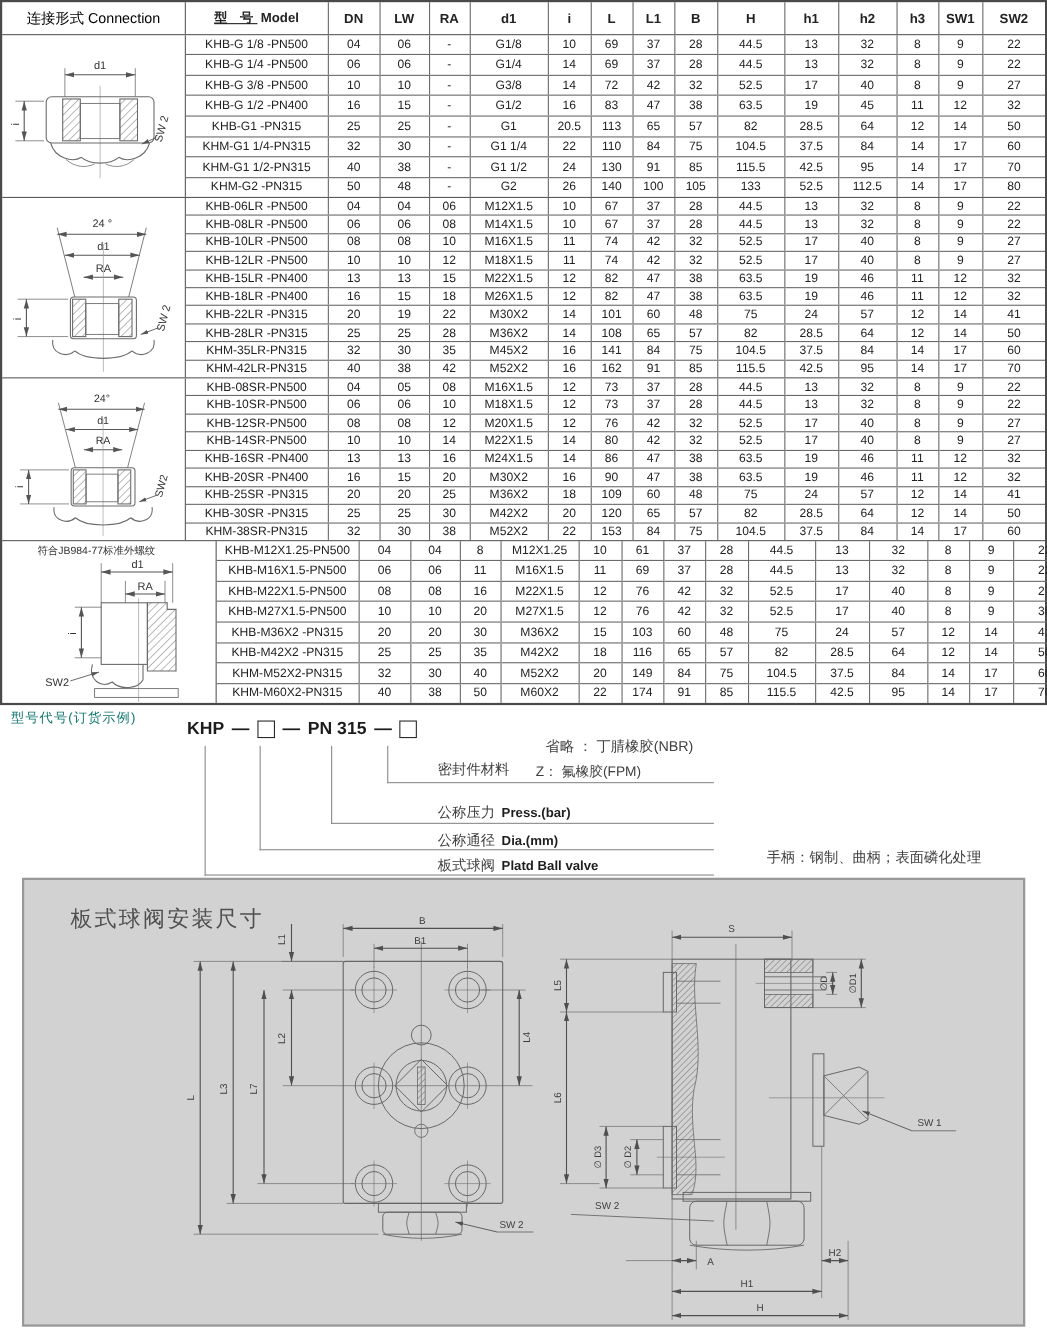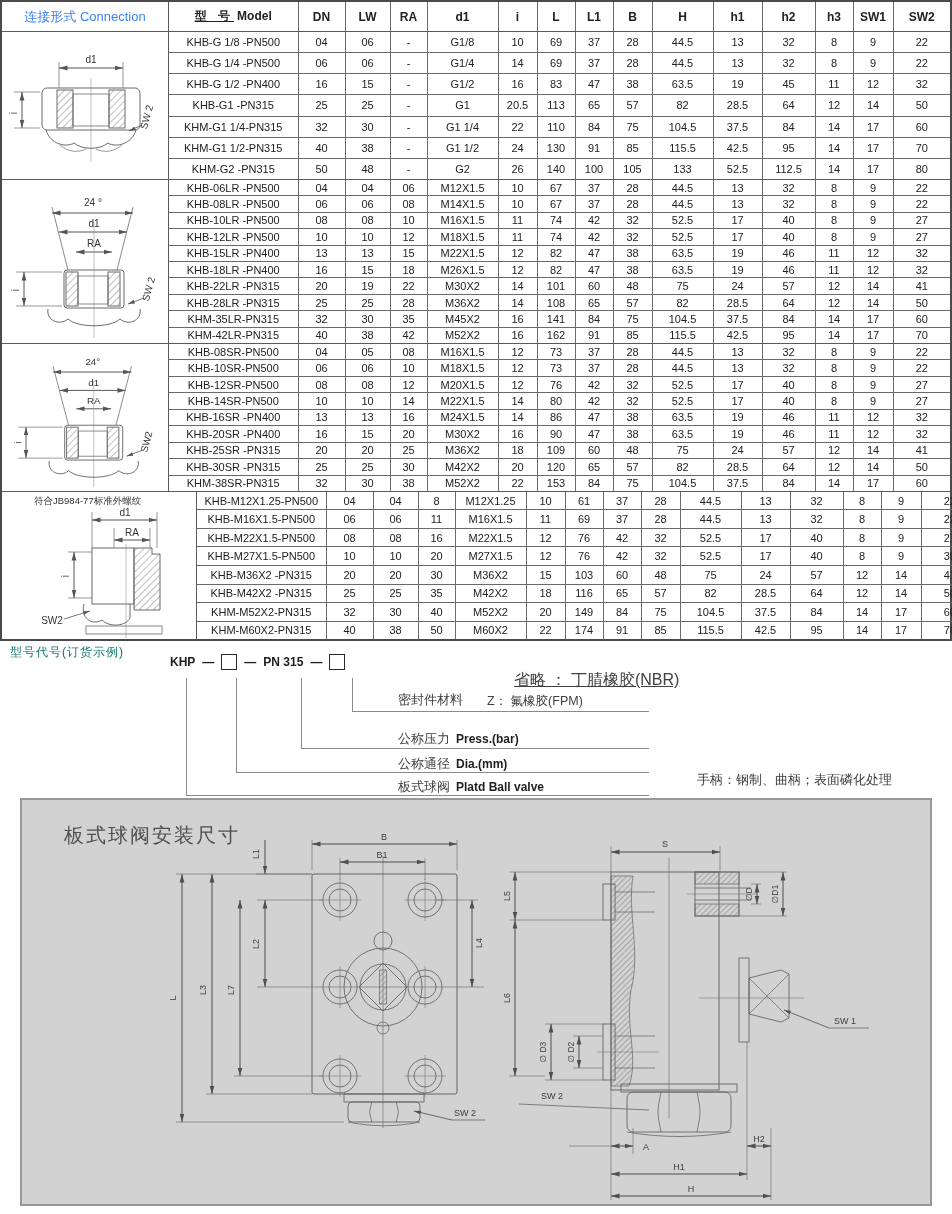--- a/index.html
+++ b/index.html
@@ -3,40 +3,40 @@
 <meta charset="utf-8">
 <style>
   html,body{margin:0;padding:0;background:#fff;}
   #page{position:relative;width:952px;height:1214px;background:#fff;overflow:hidden;
         font-family:"Liberation Sans","DejaVu Sans",sans-serif;color:#222;}
   
   #spec{position:absolute;left:0;top:0;width:948px;border:2px solid #4a4a4a;background:#fff;}
   .trow{display:flex;border-bottom:1px solid #5a5a5a;}
   .trow:last-child{border-bottom:none;padding-left:28px;}
   .lcol{width:166px;flex:0 0 166px;border-right:1px solid #5a5a5a;position:relative;overflow:hidden;}
-  .lhead{display:flex;align-items:center;justify-content:center;font-size:13px;color:#3b82f6;}
+  .lhead{display:flex;align-items:center;justify-content:center;font-size:13px;color:#000000;}
   .hrow{height:29px;}
   .g9{height:147px;} .g10{height:163px;}
   table.spec{border-collapse:collapse;table-layout:fixed;width:781px;height:100%;}
   table.spec th,table.spec td{padding:0;font-size:11px;color:#222;text-align:center;vertical-align:middle;
       white-space:nowrap;overflow:hidden;}
   table.spec th{font-size:12px;}
   table.spec th+th,table.spec td+td{border-left:1px solid #6a6a6a;}
   table.spec tr:not(:last-child) td{border-bottom:1px solid #6a6a6a;}
   td.model-cell{text-align:left;padding-left:9px;font-size:11px;}
   .c0{width:129px}.c1{width:47px}.c2{width:45px}.c3{width:37px}.c4{width:71px}.c5{width:39px}
   .c6{width:38px}.c7{width:38px}.c8{width:39px}.c9{width:61px}.c10{width:49px}.c11{width:53px}
   .c12{width:38px}.c13{width:40px}.c14{width:57px}
   .u-cn{text-decoration:underline;letter-spacing:4px;margin-right:3px;}
   svg text{font-family:"Liberation Sans","DejaVu Sans",sans-serif;}
   .dwg{position:absolute;left:0;top:0;}
   
   #ordercode{position:absolute;left:0;top:638px;width:952px;height:160px;}
   #oc-title{position:absolute;left:10px;top:6px;font-size:12px;color:#0f766e;letter-spacing:1px;}
-  #oc-line{position:absolute;left:170px;top:16px;font-size:12px;color:#1d1d1d;display:flex;align-items:center;gap:7px;font-weight:bold;}
+  #oc-line{position:absolute;left:170px;top:16px;font-size:16px;color:#1d1d1d;display:flex;align-items:center;gap:7px;font-weight:bold;}
   .oc-box{display:inline-block;width:14px;height:14px;border:1.5px solid #2a2a2a;}
   .callout{position:absolute;border-left:1px solid #8a8a8a;border-bottom:1px solid #8a8a8a;}
   .oc-label{position:absolute;font-size:13px;color:#3f3f3f;white-space:nowrap;}
   .oc-en{font-size:12px;font-weight:bold;color:#1e1e1e;margin-left:6px;}
   
   #panel{position:absolute;left:20px;top:798px;width:908px;height:404px;background:#d2d2d2;border:2px solid #989898;}
   #panel-title{position:absolute;left:42px;top:22px;font-size:20px;color:#4f4f4f;letter-spacing:2px;}
 </style>
 </head>
 <body>
@@ -164,20 +164,37 @@
               <td>14</td>
               <td>69</td>
               <td>37</td>
               <td>28</td>
               <td>44.5</td>
               <td>13</td>
               <td>32</td>
               <td>8</td>
               <td>9</td>
               <td>22</td>
+            </tr>
+            <tr>
+              <td class="model-cell">KHB-G 3/8 -PN500</td>
+              <td>10</td>
+              <td>10</td>
+              <td>-</td>
+              <td>G3/8</td>
+              <td>14</td>
+              <td>72</td>
+              <td>42</td>
+              <td>32</td>
+              <td>52.5</td>
+              <td>17</td>
+              <td>40</td>
+              <td>8</td>
+              <td>9</td>
+              <td>27</td>
             </tr>
             <tr>
               <td class="model-cell">KHB-G 1/2 -PN400</td>
               <td>16</td>
               <td>15</td>
               <td>-</td>
               <td>G1/2</td>
               <td>16</td>
               <td>83</td>
               <td>47</td>
@@ -906,21 +923,21 @@
       <span>—</span>
       <span class="oc-box"></span>
     </div>
 
     <div class="callout" style="left:186px;top:40px;width:462px;height:117px;"></div>
     <div class="callout" style="left:236px;top:40px;width:412px;height:94px;"></div>
     <div class="callout" style="left:301px;top:40px;width:347px;height:70px;"></div>
     <div class="callout" style="left:352px;top:40px;width:296px;height:33px;"></div>
 
     <div class="oc-label" style="left:398px;top:53px;">密封件材料</div>
-    <div class="oc-label" style="left:514px;top:32px;font-size:16px;text-decoration:underline;">省略 ：  丁腈橡胶(NBR)</div>
+    <div class="oc-label" style="left:496px;top:32px;font-size:13px;">省略 ：  丁腈橡胶(NBR)</div>
     <div class="oc-label" style="left:487px;top:55px;font-size:12.5px;">Z：  氟橡胶(FPM)</div>
     <div class="oc-label" style="left:398px;top:92px;"><span>公称压力</span><span class="oc-en">Press.(bar)</span></div>
     <div class="oc-label" style="left:398px;top:117px;"><span>公称通径</span><span class="oc-en">Dia.(mm)</span></div>
     <div class="oc-label" style="left:398px;top:140px;"><span>板式球阀</span><span class="oc-en">Platd  Ball valve</span></div>
     <div class="oc-label" style="left:697px;top:133px;">手柄：钢制、曲柄；表面磷化处理</div>
   </div>
 
   <div id="panel">
     <div id="panel-title">板式球阀安装尺寸</div>
 

